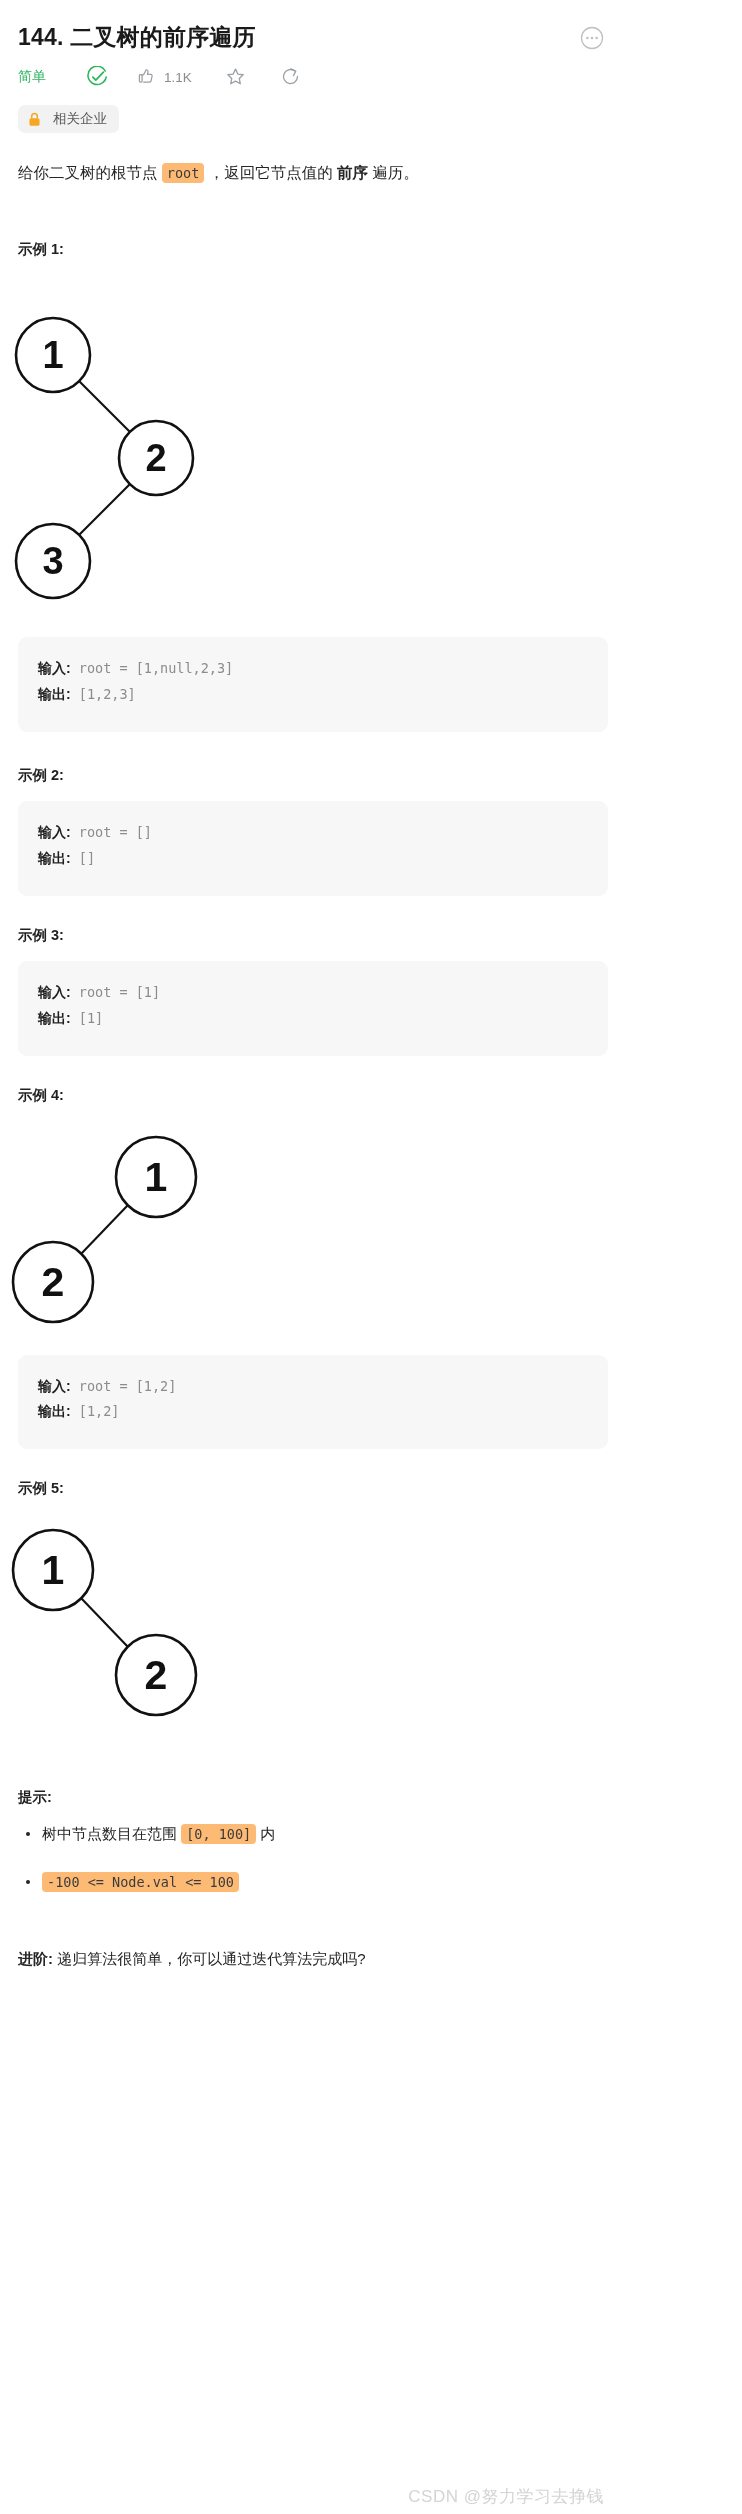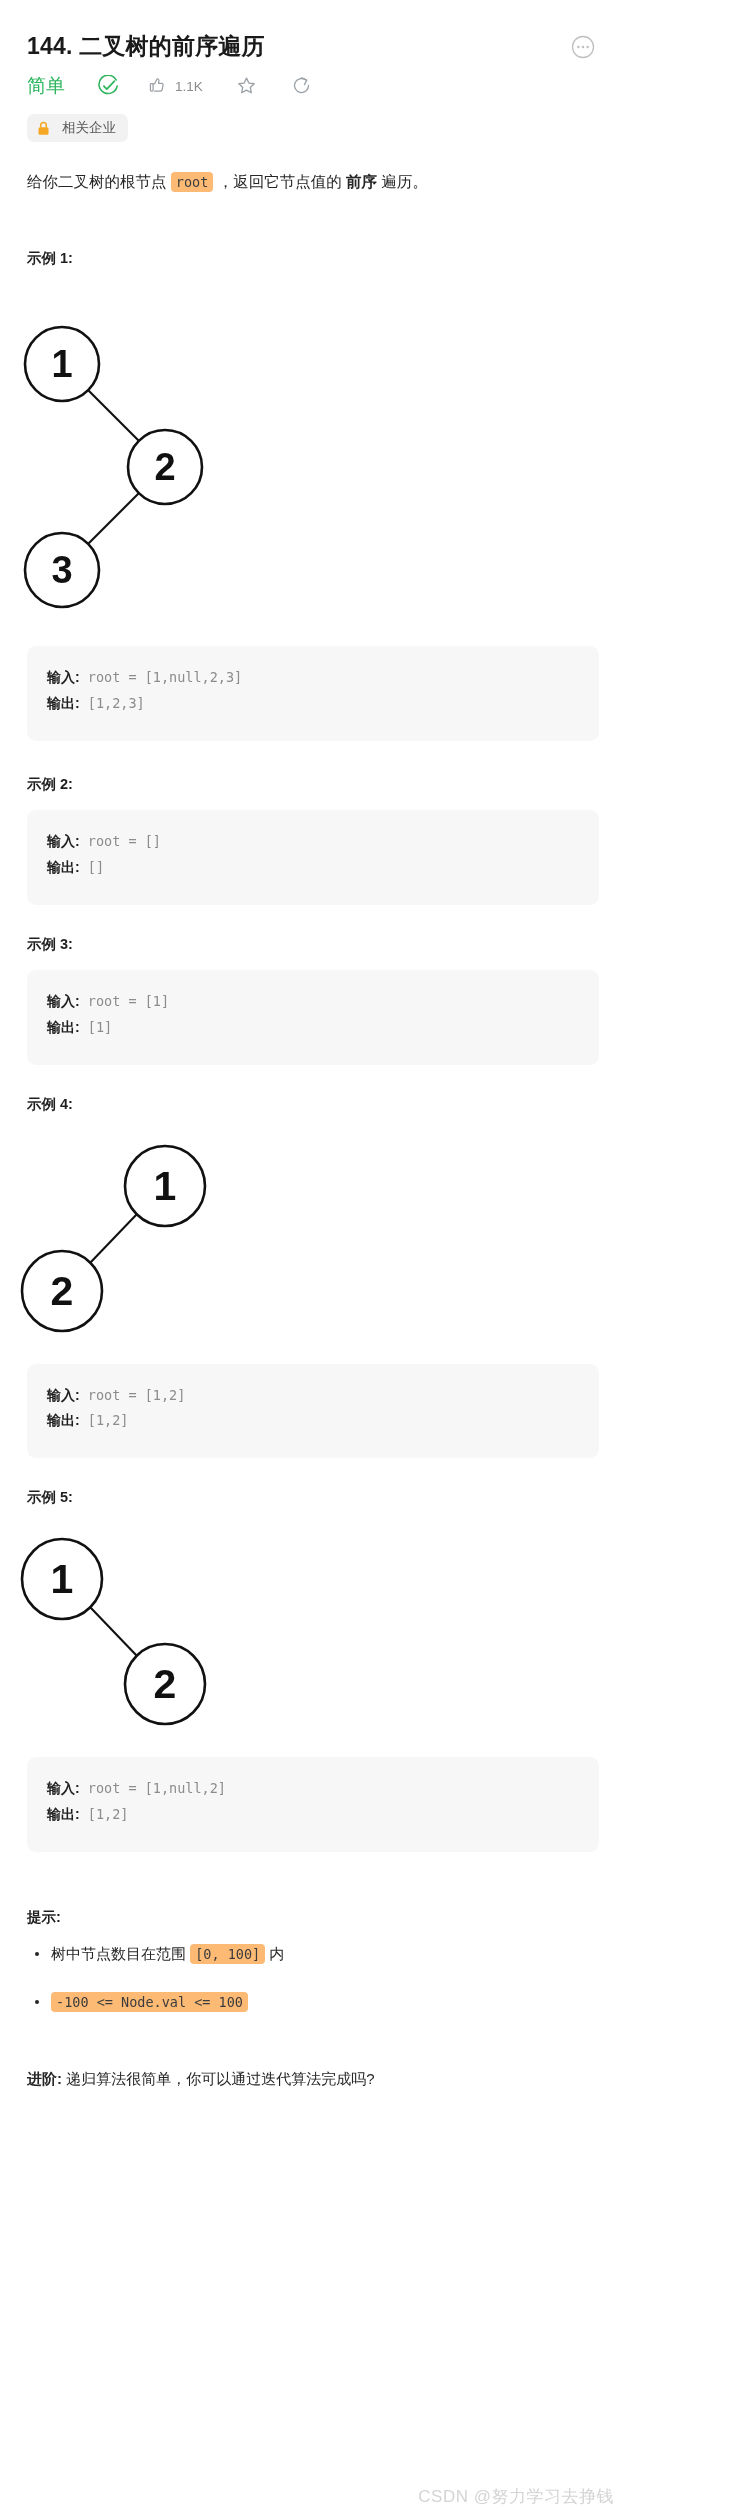--- a/index.html
+++ b/index.html
@@ -5,21 +5,21 @@
   * { box-sizing: border-box; }
   html, body { margin: 0; padding: 0; }
   body {
     width: 742px;
     min-height: 2514px;
     background: #ffffff;
     font-family: "Liberation Sans", sans-serif;
     color: #262626;
     -webkit-font-smoothing: antialiased;
   }
-  .page { position: relative; width: 626px; min-height: 2514px; padding: 13px; }
+  .page { position: relative; width: 626px; min-height: 2514px; padding: 4px; }
 
   
   .title-row {
     display: flex;
     align-items: flex-start;
     justify-content: space-between;
     padding: 18px 18px 0 14px;
   }
   .title {
     font-size: 23px;
@@ -36,23 +36,23 @@
   }
 
   .meta-row {
     display: flex;
     align-items: center;
     gap: 0;
     padding: 14px 0 0 14px;
     height: 34px;
   }
   .difficulty {
-    font-size: 19px;
+    font-size: 14px;
     color: #2db55d;
-    margin-right: 32px;
+    margin-right: 40px;
     white-space: nowrap;
   }
   .meta-icon { width: 22px; height: 22px; display: inline-block; }
   .meta-btn {
     display: flex;
     align-items: center;
     gap: 6px;
     margin-right: 33px;
     color: #9aa0a6;
     font-size: 14px;
@@ -159,21 +159,21 @@
   .advanced {
     padding: 30px 16px 0 14px;
     font-size: 15px;
     line-height: 1.7;
     color: #262626;
   }
   .advanced b { font-weight: 700; }
 
   .watermark {
     position: absolute;
-    right: 12px;
+    right: 22px;
     bottom: 6px;
     font-size: 17px;
     color: #d4d4d4;
     letter-spacing: .5px;
     white-space: nowrap;
   }
 </style>
 </head>
 <body>
 
@@ -290,22 +290,20 @@
 
   <div class="example" style="padding-top:30px;">
     <div class="example-title">示例 5:</div>
     <svg class="tree-fig" width="420" height="212" viewBox="0 0 420 212" style="margin-top:22px;">
         <line x1="77" y1="78" x2="124" y2="127" stroke="#111111" stroke-width="2.1"></line>
         <circle cx="49" cy="50" r="40" fill="#ffffff" stroke="#111111" stroke-width="2.6"></circle>
         <text x="49" y="50" font-size="41" text-anchor="middle" dominant-baseline="central">1</text>
         <circle cx="152" cy="155" r="40" fill="#ffffff" stroke="#111111" stroke-width="2.6"></circle>
         <text x="152" y="155" font-size="41" text-anchor="middle" dominant-baseline="central">2</text>
       </svg>
-    <div class="codeblock"><span class="lbl">输入:</span><span> root = [1,null,2]</span>
-<span class="lbl">输出:</span><span> [1,2]</span></div>
   </div>
 
   <div style="padding-top:56px;">
     <div class="hints-title">提示:</div>
     <ul class="hints">
       <li><span>树中节点数目在范围 </span><code class="inline">[0, 100]</code><span> 内</span></li>
       <li><code class="inline">-100 &lt;= Node.val &lt;= 100</code></li>
     </ul>
   </div>
 

